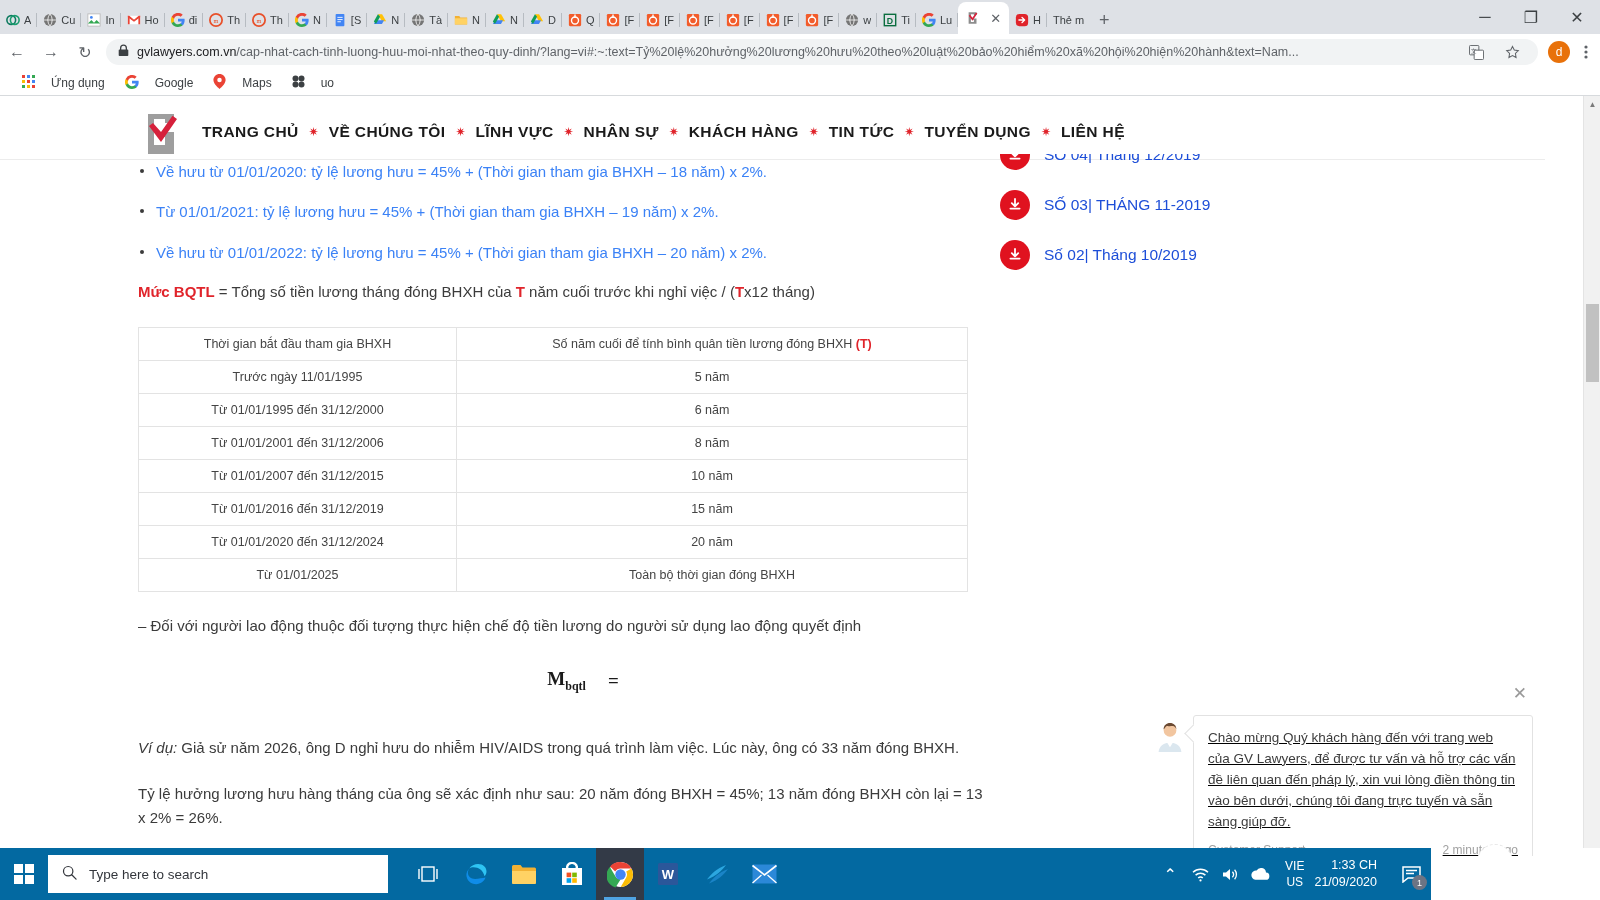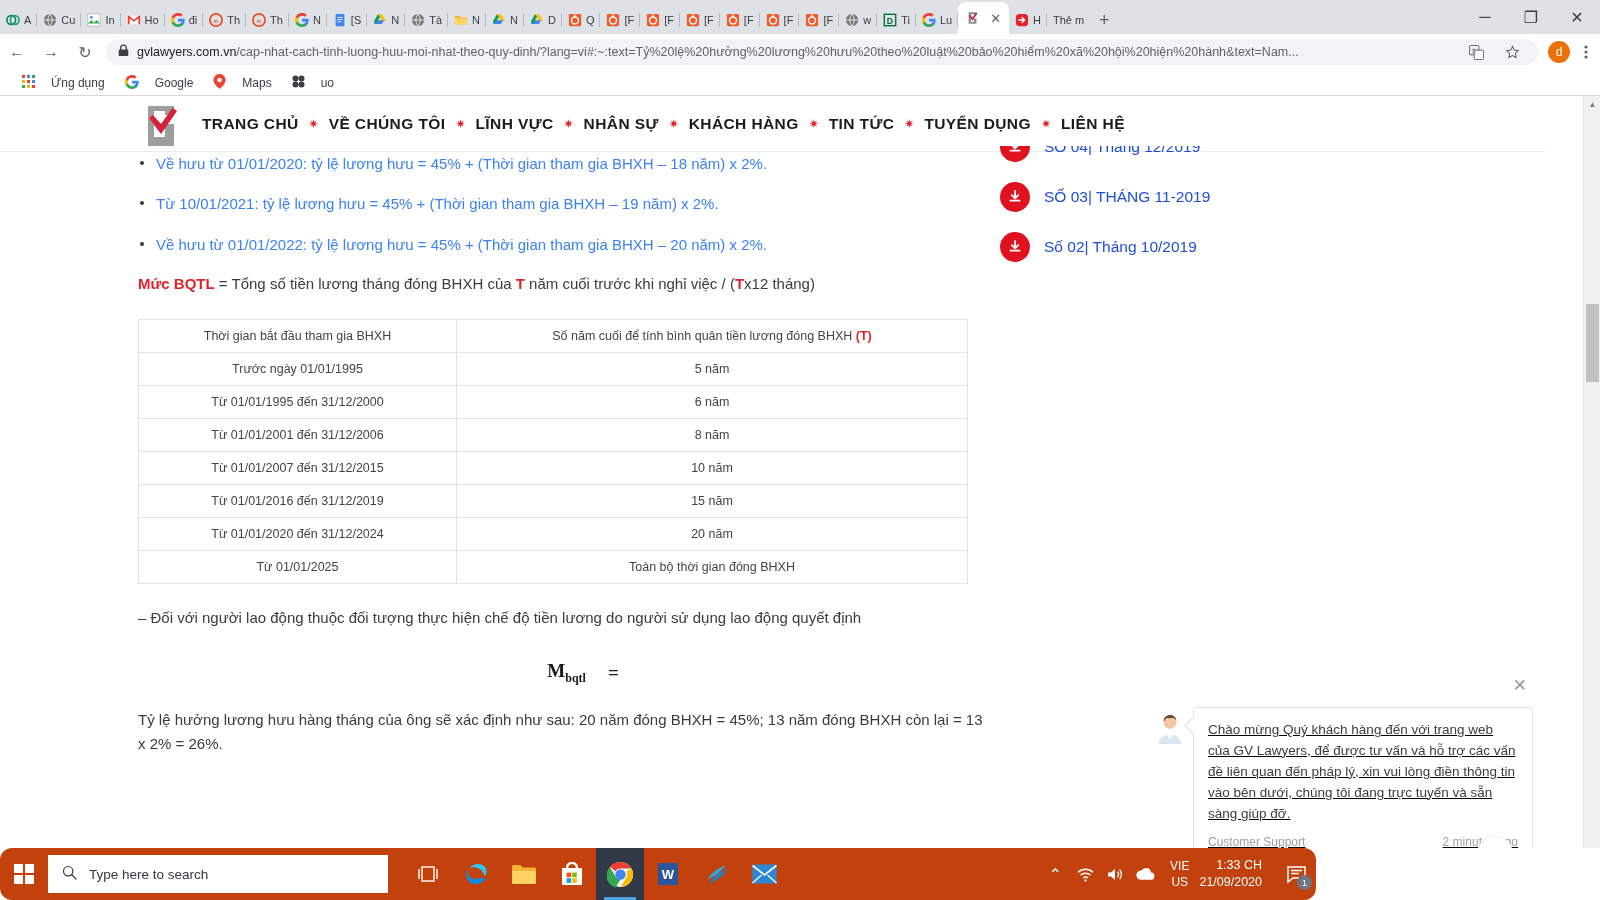--- a/index.html
+++ b/index.html
@@ -64,21 +64,21 @@
 
   .bookmarks {
     position: absolute; left: 0; top: 70px; width: 1600px; height: 26px;
     background: #fff; display: flex; align-items: center; padding-left: 12px; gap: 0;
   }
   .bm { display: flex; align-items: center; gap: 16px; padding: 0 10px; font-size: 12px; color: #3c4043; }
   .bmline { position: absolute; left: 0; top: 95px; width: 1600px; height: 1px; background: #d7dadd; }
 
   
   .viewport {
-    position: absolute; left: 0; top: 96px; width: 1545px; height: 752px;
+    position: absolute; left: 0; top: 104px; width: 1545px; height: 752px;
     background: #fff; overflow: hidden;
   }
   .scrollbar {
     position: absolute; left: 1583px; top: 96px; width: 17px; height: 752px;
     background: #f1f1f1; border-left: 1px solid #e4e4e4;
   }
   .sb-arrow { width: 17px; height: 17px; display: flex; align-items: center; justify-content: center; color: #7a7a7a; font-size: 8px; }
   .sb-thumb { position: absolute; left: 2px; top: 208px; width: 13px; height: 78px; background: #c1c1c1; border-radius: 0; }
 
   
@@ -162,22 +162,22 @@
   .bubble .meta { display: flex; justify-content: space-between; margin-top: 10px; }
   .bubble .meta span { font-size: 12px; color: #a0a0a0; }
   .chat-up {
     position: absolute; left: 322px; top: 165px; width: 36px; height: 36px; border-radius: 50%;
     background: #fff; border: 1px dashed #e8e8e8; display: flex; align-items: center; justify-content: center;
     color: #e0121f; font-size: 12px;
   }
 
   
   .taskbar {
-    position: absolute; left: 0; top: 848px; width: 1316px; height: 52px;
-    background: #c2410c; display: flex; align-items: center; border-radius: 12px;
+    position: absolute; left: 0; top: 848px; width: 1431px; height: 52px;
+    background: #0369a1; display: flex; align-items: center;
   }
   .startbtn { width: 48px; height: 52px; display: flex; align-items: center; justify-content: center; }
   .searchbox {
     width: 340px; height: 38px; background: #fff; display: flex; align-items: center;
     gap: 12px; padding-left: 14px;
   }
   .searchbox .stext { font-size: 13.5px; color: #33363c; }
   .tasks { display: flex; align-items: center; margin-left: 16px; }
   .taskicon { width: 48px; height: 52px; display: flex; align-items: center; justify-content: center; position: relative; }
   .taskicon.active { background: #333a47; }
@@ -548,36 +548,36 @@
           <span class="navsep">✷</span>
           <span class="navitem">TUYỂN DỤNG</span>
           <span class="navsep">✷</span>
           <span class="navitem">LIÊN HỆ</span>
         </div>
     </div>
 
     <div class="article">
       <ul class="bullets" id="bullets-host">
           <li>Về hưu từ 01/01/2020: tỷ lệ lương hưu = 45% + (Thời gian tham gia BHXH – 18 năm) x 2%.</li>
-          <li>Từ 10/01/2021: tỷ lệ lương hưu = 45% + (Thời gian tham gia BHXH – 19 năm) x 2%.</li>
+          <li>Từ 01/01/2021: tỷ lệ lương hưu = 45% + (Thời gian tham gia BHXH – 19 năm) x 2%.</li>
           <li>Về hưu từ 01/01/2022: tỷ lệ lương hưu = 45% + (Thời gian tham gia BHXH – 20 năm) x 2%.</li>
         </ul>
 
       <div class="bqtl-line">
         <b>Mức BQTL</b><span> = Tổng số tiền lương tháng đóng BHXH của </span><b class="red">T</b><span> năm cuối trước khi nghỉ việc / (</span><b class="red">T</b><span>x12 tháng)</span>
       </div>
 
       <table class="datatable">
         <tbody id="table-host">
             <tr>
               <td>Thời gian bắt đầu tham gia BHXH</td>
               <td><span>Số năm cuối để tính bình quân tiền lương đóng BHXH </span><span class="red" style="font-weight:700">(T)</span></td>
             </tr>
             <tr>
-              <td>Trước ngày 01/01/1995</td>
+              <td>Trước ngày 11/01/1995</td>
               <td>5 năm</td>
             </tr>
             <tr>
               <td>Từ 01/01/1995 đến 31/12/2000</td>
               <td>6 năm</td>
             </tr>
             <tr>
               <td>Từ 01/01/2001 đến 31/12/2006</td>
               <td>8 năm</td>
             </tr>
@@ -600,20 +600,23 @@
           </tbody>
       </table>
 
       <div class="para">– Đối với người lao động thuộc đối tượng thực hiện chế độ tiền lương do người sử dụng lao động quyết định</div>
 
       <div class="formula">
         <span class="lhs"><span>M</span><sub>bqtl</sub></span>
         <span class="eq">=</span>
       </div>
 
+      <div class="para" style="margin-top:42px;">
+        <i>Ví dụ:</i><span> Giả sử năm 2026, ông D nghỉ hưu do nhiễm HIV/AIDS trong quá trình làm việc. Lúc này, ông có 33 năm đóng BHXH.</span>
+      </div>
       <div class="para">Tỷ lệ hưởng lương hưu hàng tháng của ông sẽ xác định như sau: 20 năm đóng BHXH = 45%; 13 năm đóng BHXH còn lại = 13 x 2% = 26%.</div>
 
     </div>
 
     <div class="dl-clip">
       <div class="dl-item" style="margin:-14px 0 0 0;">
         <div class="dl-icon">
           <svg width="16" height="16" viewBox="0 0 16 16">
               <path d="M8 2v7M4.8 6.2L8 9.4l3.2-3.2" stroke="#fff" stroke-width="1.8" fill="none" stroke-linecap="round" stroke-linejoin="round"></path>
               <path d="M3.4 11.6h9.2" stroke="#fff" stroke-width="1.8" stroke-linecap="round"></path>

